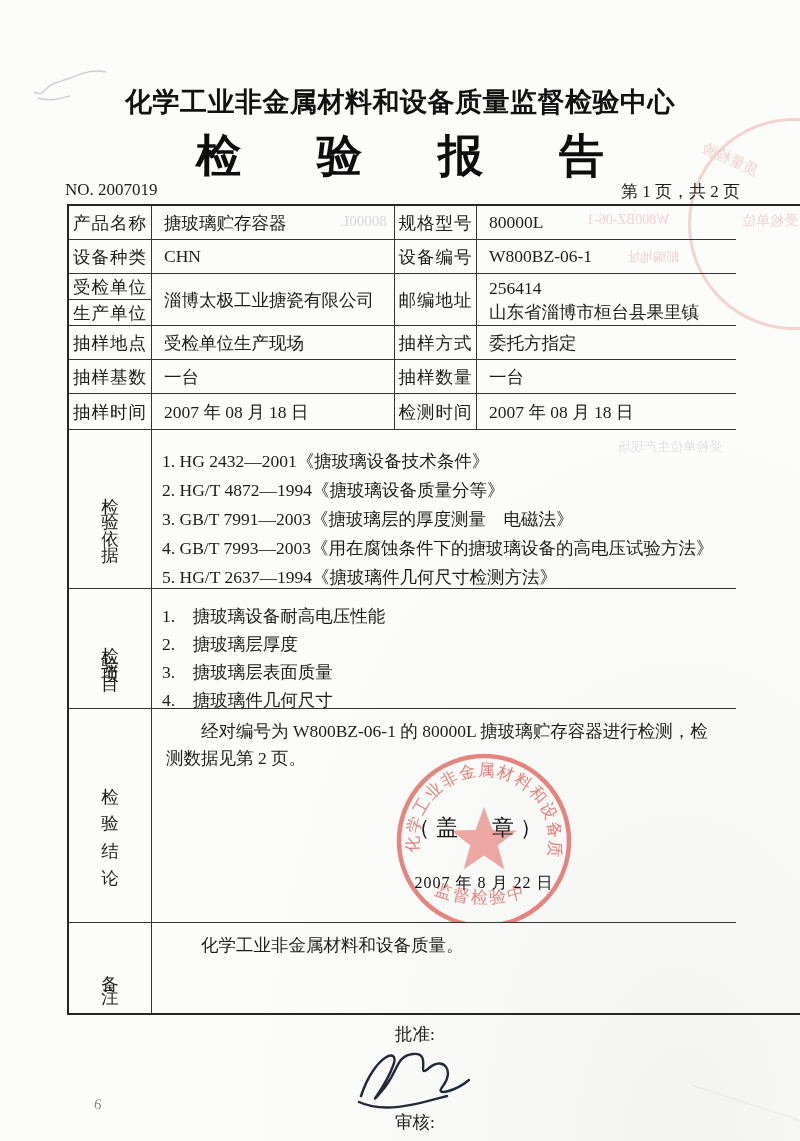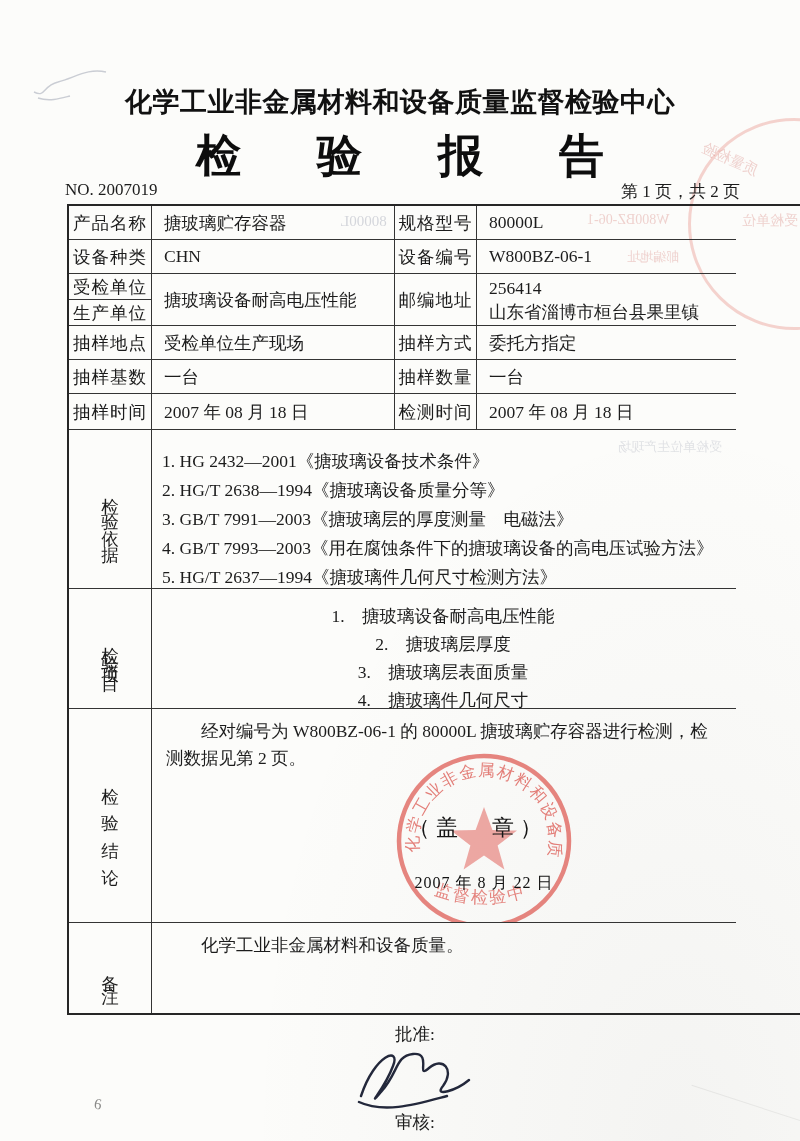--- a/index.html
+++ b/index.html
@@ -44,21 +44,21 @@
   .split-label { border-bottom:1px solid #343434; }
   .span2 { grid-row:span 2; }
   .vlab { display:flex; align-items:center; justify-content:center; }
   .vlab span { writing-mode:vertical-rl; text-orientation:upright; white-space:nowrap; }
   .vs-basis span { letter-spacing:16px; padding-top:14px; }
   .vs-items span { letter-spacing:10px; padding-top:8px; }
   .vs-concl span { letter-spacing:27px; padding-top:24px; }
   .vs-rem span   { letter-spacing:12px; padding-top:10px; }
   .sect { grid-column:2 / 5; }
   .basis-lines { padding:17px 0 0 10px; line-height:29px; white-space:nowrap;font-family:Liberation Serif, serif; }
-  .item-lines  { padding:13px 12px 0 10px; line-height:28px; white-space:nowrap;text-align:center; }
+  .item-lines  { padding:13px 12px 0 10px; line-height:28px; white-space:nowrap; }
   .concl-cell { position:relative; }
   .concl-text { padding:9px 20px 0 14px; text-indent:2em; line-height:27px; }
   .remarks-text { padding:9px 20px 0 14px; text-indent:2em; line-height:26px; }
   
   .stamp-svg { position:absolute; left:228px; top:28px; opacity:0.88; }
   .seal-caption {
     position:absolute; left:238px; top:104px; width:176px; text-align:center;
     font-size:22px; letter-spacing:6px; color:#151515; z-index:3; white-space:nowrap;
   }
   .seal-date {
@@ -125,21 +125,21 @@
       <span>CHN</span>
     </div>
     <div class="c lab">设备编号</div>
     <div class="c val nr" style="position:relative;">
       <span>W800BZ-06-1</span>
       <span class="artifact mirror bleed-frag" style="left:150px; top:8px; font-size:13px;">邮编地址</span>
     </div>
 
     <div class="c lab split-label">受检单位</div>
     <div class="c val span2">
-      <span>搪玻璃设备耐高电压性能</span>
+      <span>淄博太极工业搪瓷有限公司</span>
     </div>
     <div class="c lab span2">邮编地址</div>
     <div class="c val2lines nr span2">
       <span>256414</span>
       <span>山东省淄博市桓台县果里镇</span>
     </div>
     <div class="c lab">生产单位</div>
 
     <div class="c lab">抽样地点</div>
     <div class="c val">
@@ -166,21 +166,21 @@
     <div class="c lab">检测时间</div>
     <div class="c val nr">
       <span>2007 年 08 月 18 日</span>
     </div>
 
     <div class="c vlab vs-basis">
       <span>检验依据</span>
     </div>
     <div class="c sect basis-lines nr" style="position:relative;">
       <div>1. HG 2432—2001《搪玻璃设备技术条件》</div>
-      <div>2. HG/T 2638—1994《搪玻璃设备质量分等》</div>
+      <div>2. HG/T 4872—1994《搪玻璃设备质量分等》</div>
       <div>3. GB/T 7991—2003《搪玻璃层的厚度测量　电磁法》</div>
       <div>4. GB/T 7993—2003《用在腐蚀条件下的搪玻璃设备的高电压试验方法》</div>
       <div>5. HG/T 2637—1994《搪玻璃件几何尺寸检测方法》</div>
       <span class="artifact mirror bleed-gray" style="right:14px; top:2px; font-size:13px; opacity:.7;">受检单位生产现场</span>
     </div>
 
     <div class="c vlab vs-items">
       <span>检验项目</span>
     </div>
     <div class="c sect item-lines nr">

